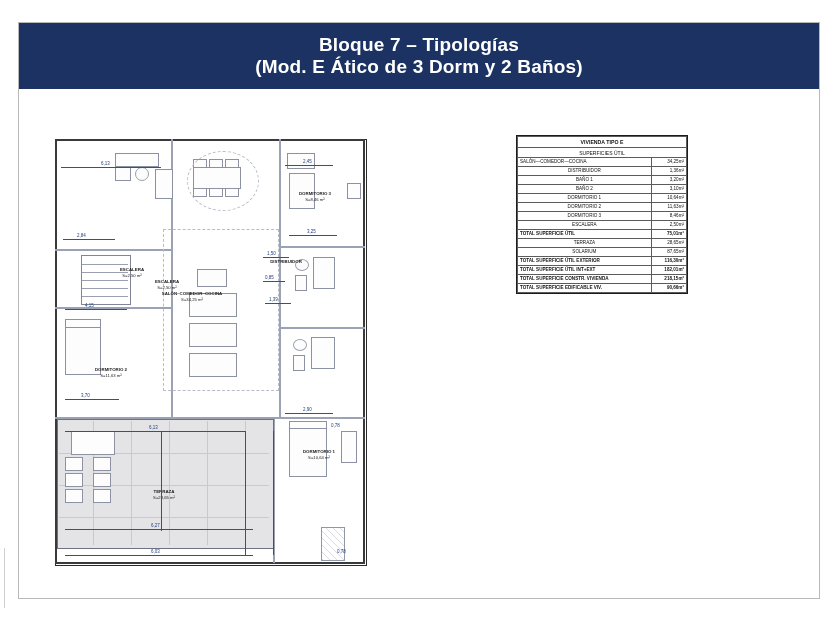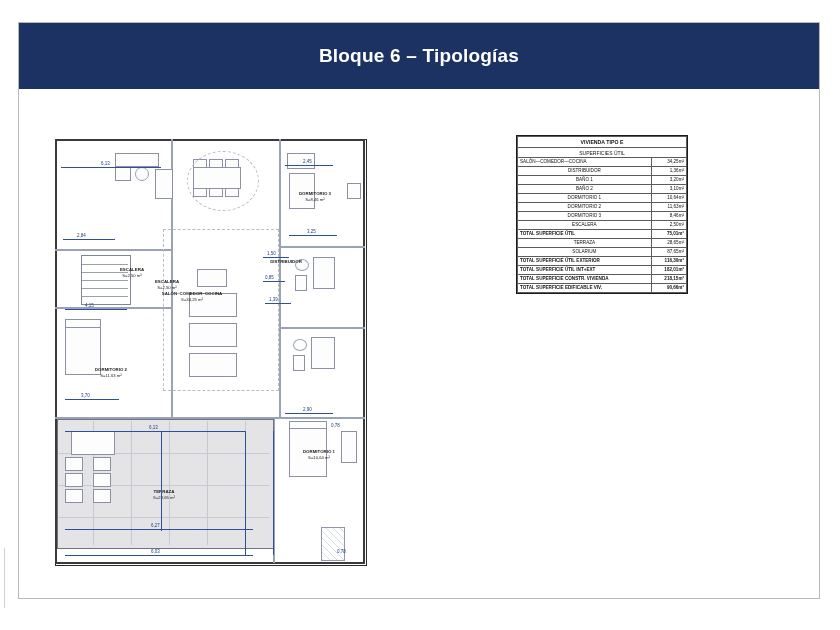--- a/index.html
+++ b/index.html
@@ -46,21 +46,22 @@
   table.areas tr.tot td{font-weight:bold;}
   .fold{position:absolute;left:0;top:548px;width:4px;height:60px;border-right:1px solid #d0d0d0;}
 </style>
 </head>
 <body>
 
 <div class="page">
   <div class="sheet">
 
     <div class="titlebar">
-      <div class="l1">Bloque 6 – Tipologías</div>
+      <div class="l1">Bloque 7 – Tipologías</div>
+      <div class="l2">(Mod. E Ático de 3 Dorm y 2 Baños)</div>
     </div>
 
     <div class="drawing-area">
 
       <div class="plan-letter">E</div>
 
       <div class="plan">
 
         <div class="plan-outline"></div>
 

